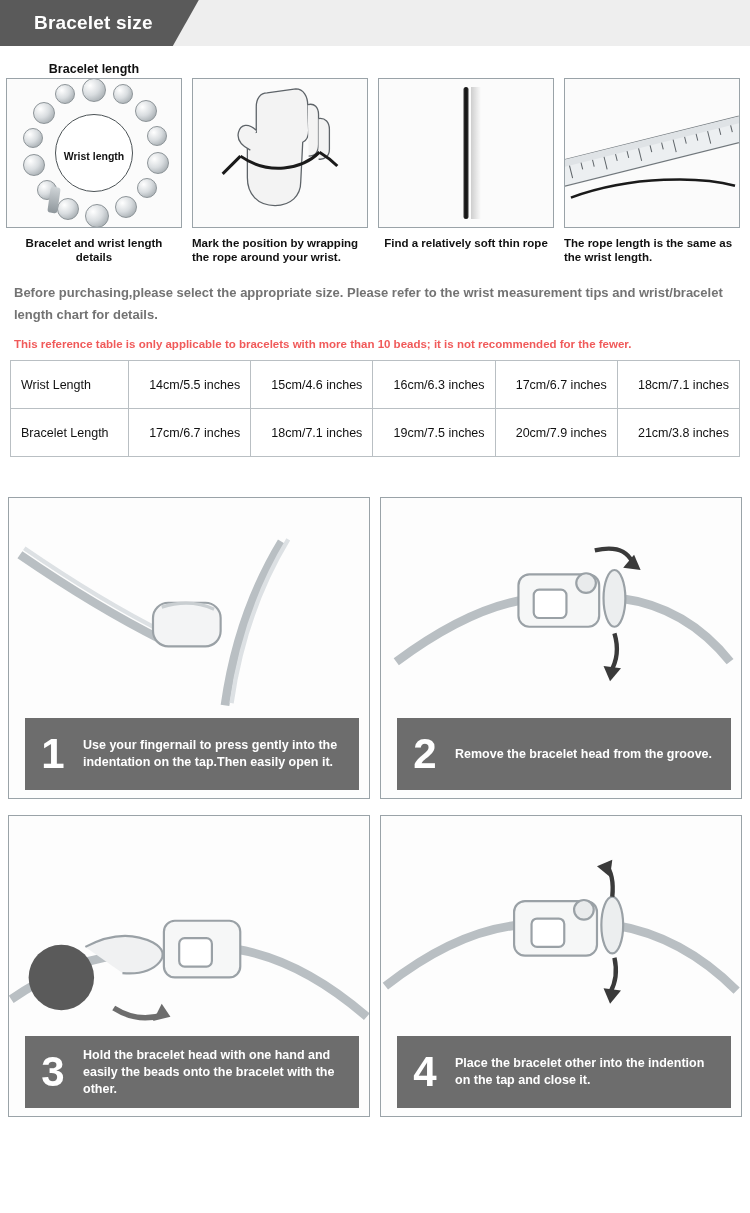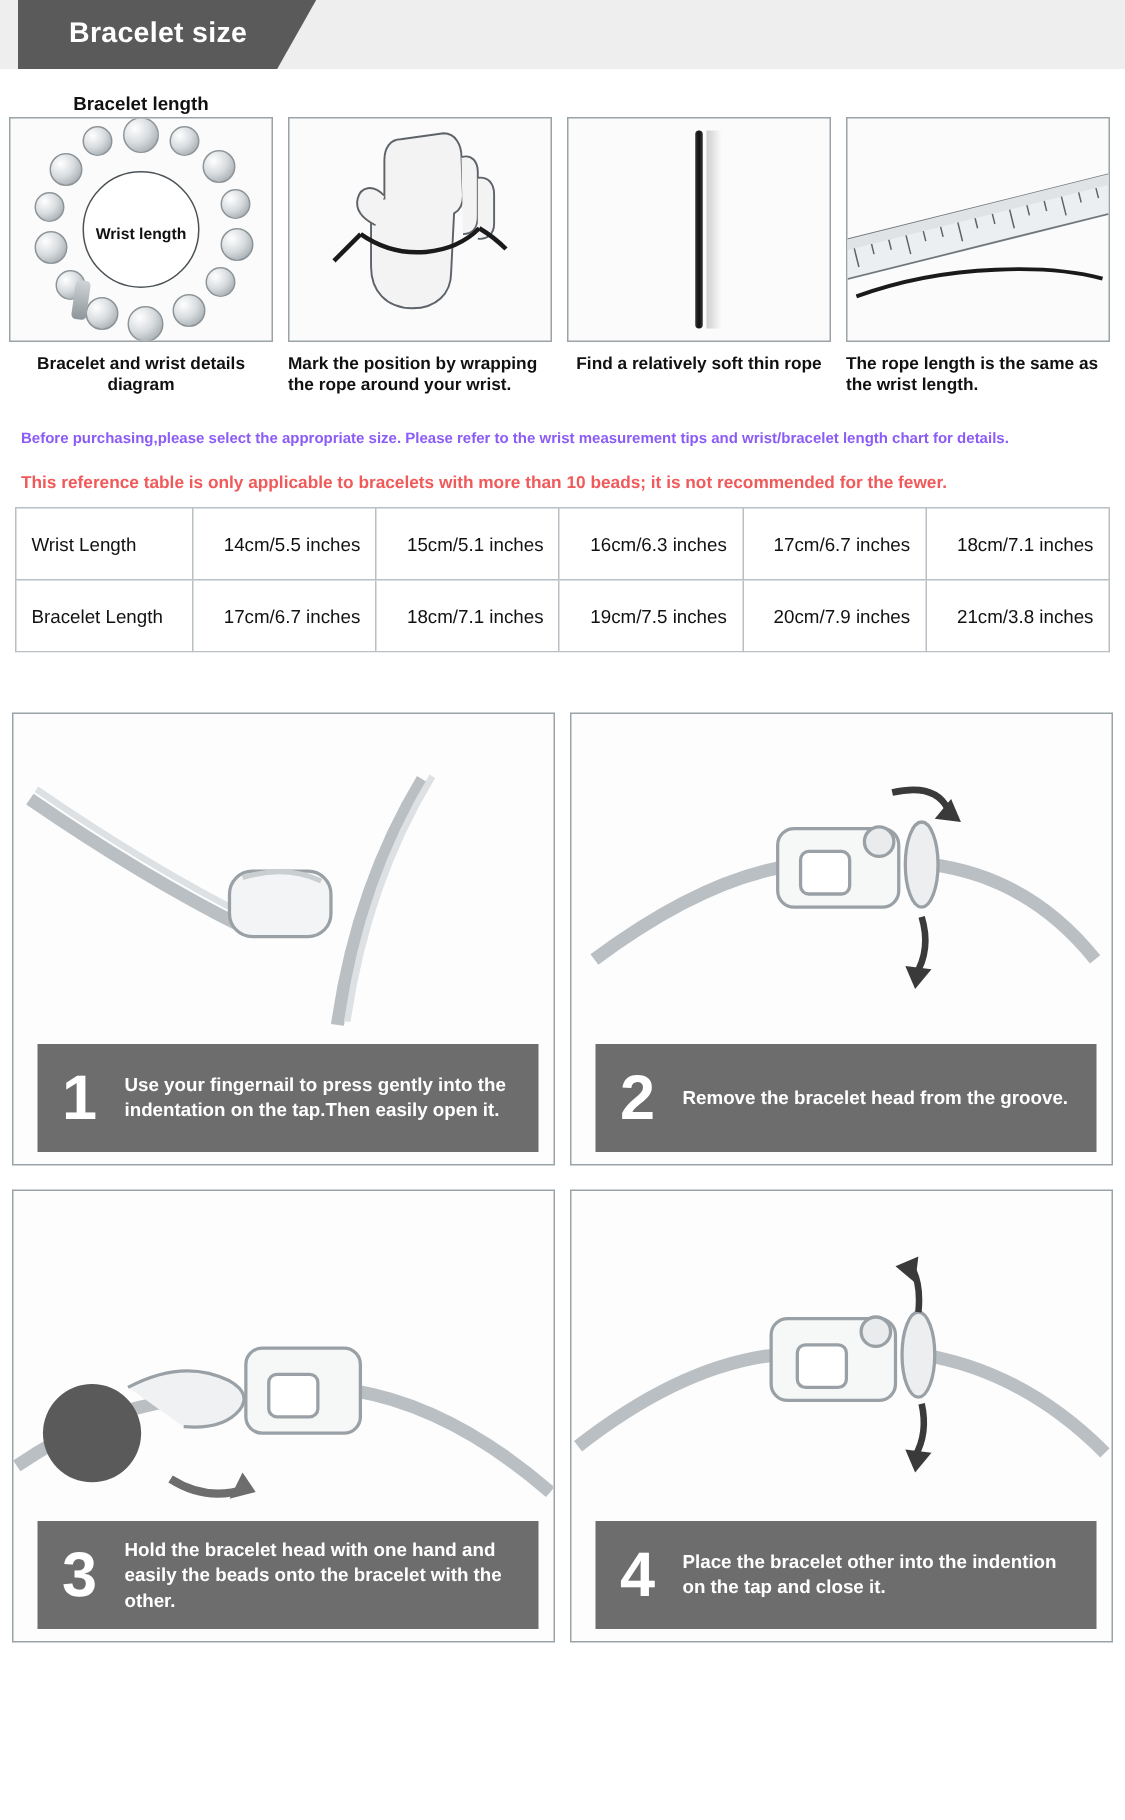--- a/index.html
+++ b/index.html
@@ -29,21 +29,20 @@
     background: #5a5a5a;
     display: flex;
     align-items: center;
     padding-left: 34px;
     padding-right: 46px;
     color: #ffffff;
     font-size: 19px;
     font-weight: bold;
     letter-spacing: .2px;
     clip-path: polygon(0 0, 100% 0, calc(100% - 26px) 100%, 0 100%);
-    margin-left: 12px;
   }
   .banner-2 { background: #5a5a5a; }
 
   
   .measure-row {
     display: flex;
     padding: 14px 6px 4px 6px;
     gap: 10px;
   }
   .measure-cell {
@@ -134,23 +133,23 @@
     width: 10px;
     background: linear-gradient(90deg,rgba(0,0,0,.18),rgba(0,0,0,0));
   }
 
   
   .hand-svg, .ruler-svg { position:absolute; inset:0; }
 
   
   .notice {
     margin: 14px 14px 0 14px;
-    font-size: 10px;
-    font-weight: bold;
-    color: #8b5cf6;
+    font-size: 13px;
+    font-weight: bold;
+    color: #737373;
     line-height: 22px;
   }
   .red-note {
     margin: 10px 14px 8px 14px;
     font-size: 11.5px;
     font-weight: bold;
     color: #f05a5a;
     line-height: 16px;
   }
 
@@ -247,21 +246,21 @@
             <div class="bead" style="width:22px;height:22px;left:-8px;top:64px;"></div>
             <div class="bead" style="width:20px;height:20px;left:-8px;top:38px;"></div>
             <div class="bead" style="width:22px;height:22px;left:2px;top:12px;"></div>
             <div class="bead" style="width:20px;height:20px;left:24px;top:-6px;"></div>
             <div class="inner-circle"></div>
           </div>
           <div class="wrist-label">Wrist length</div>
           <div class="charm"></div>
         </div>
       </div>
-      <div class="measure-cap cap-center">Bracelet and wrist details diagram</div>
+      <div class="measure-cap cap-center">Bracelet and wrist length details</div>
     </div>
 
     <div class="measure-cell">
       <div class="measure-title"></div>
       <div class="measure-box">
         <svg class="hand-svg" viewBox="0 0 176 150">
           <g fill="#f3f3f3" stroke="#5d6368" stroke-width="1.3">
             <path d="M104 10 c8 0 12 8 12 16 l1 26 c0 6 -2 10 -6 12 l-2 40 c0 14 -10 24 -26 24 -18 0 -28 -12 -28 -28 l0 -34 c0 -8 4 -12 9 -12 l0 -26 c0 -8 4 -14 11 -14 z"></path>
             <path d="M116 26 c7 -2 11 3 11 10 l0 30 c0 8 -4 12 -10 12"></path>
             <path d="M127 40 c7 -1 11 4 11 11 l0 20 c0 7 -5 11 -11 10"></path>
@@ -319,21 +318,21 @@
   </div>
 
   <div class="notice">Before purchasing,please select the appropriate size. Please refer to the wrist measurement tips and wrist/bracelet length chart for details.</div>
   <div class="red-note">This reference table is only applicable to bracelets with more than 10 beads; it is not recommended for the fewer.</div>
 
   <table class="size-table">
     <tbody>
         <tr>
       <td class="row-head">Wrist Length</td>
       <td>14cm/5.5 inches</td>
-      <td>15cm/5.1 inches</td>
+      <td>15cm/4.6 inches</td>
       <td>16cm/6.3 inches</td>
       <td>17cm/6.7 inches</td>
       <td>18cm/7.1 inches</td>
     </tr>
     <tr>
       <td class="row-head">Bracelet Length</td>
       <td>17cm/6.7 inches</td>
       <td>18cm/7.1 inches</td>
       <td>19cm/7.5 inches</td>
       <td>20cm/7.9 inches</td>

